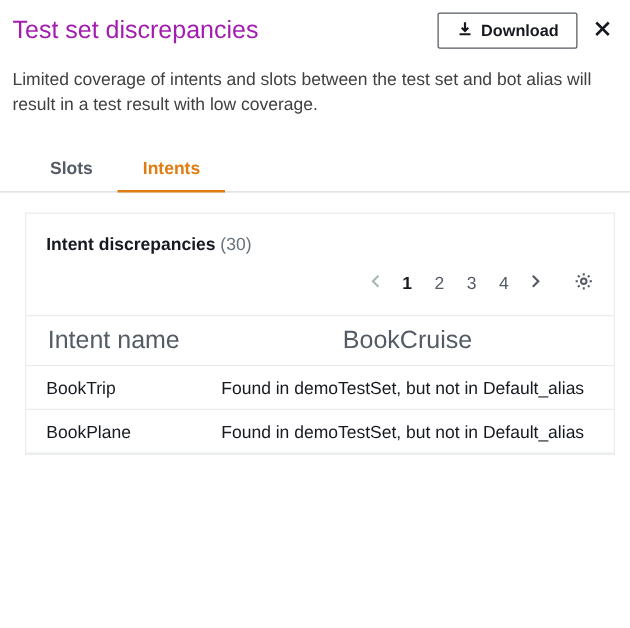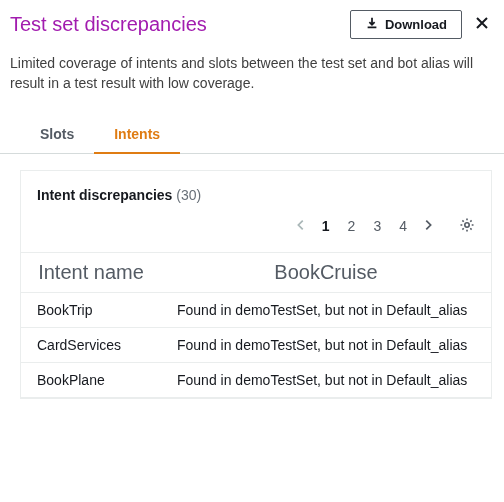--- a/index.html
+++ b/index.html
@@ -233,22 +233,18 @@
         <th>Intent name</th>
         <th>BookCruise</th>
       </tr>
     </thead>
     <tbody>
       <tr>
         <td>BookTrip</td>
         <td>Found in demoTestSet, but not in Default_alias</td>
       </tr>
       <tr>
-        <td>CardServices</td>
-        <td>Found in demoTestSet, but not in Default_alias</td>
-      </tr>
-      <tr>
         <td>BookPlane</td>
         <td>Found in demoTestSet, but not in Default_alias</td>
       </tr>
     </tbody>
   </table>
 </div>
 
 </body></html>

